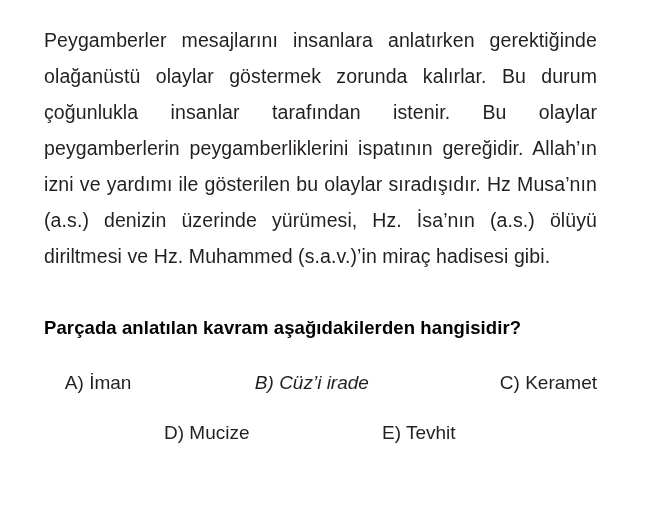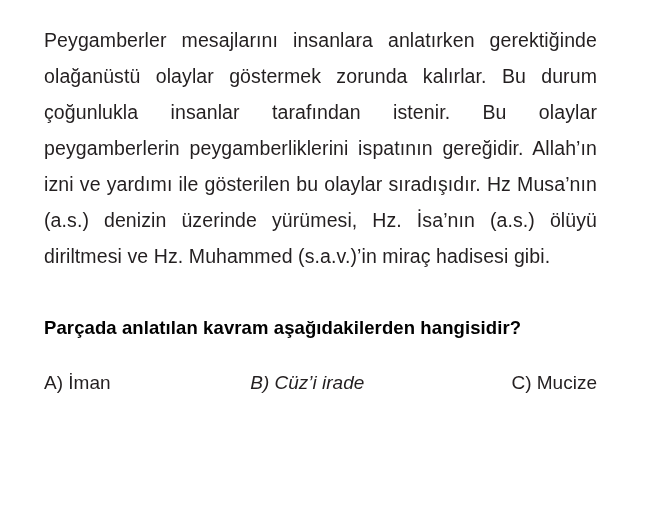--- a/index.html
+++ b/index.html
@@ -43,21 +43,21 @@
   .options {
     margin-top: 26px;
   }
   .opt-row {
     display: flex;
     font-size: 19px;
     line-height: 30px;
     color: #231f20;
   }
   .opt-row.row1 {
-    justify-content: space-between;
+    justify-content: flex-end;
   }
   .opt-row.row2 {
     margin-top: 20px;
     padding-left: 120px;
   }
   .opt {
     white-space: nowrap;
   }
   .row1 .opt:nth-child(1) { width: 190px; }
   .row1 .opt:nth-child(2) { width: 245px; font-style: italic; }
@@ -73,17 +73,21 @@
   <div class="passage">
     <p>Peygamberler mesajlarını insanlara anlatırken gerektiğinde olağanüstü olaylar göstermek zorunda kalırlar. Bu durum çoğunlukla insanlar tarafından istenir. Bu olaylar peygamberlerin peygamberliklerini ispatının gereğidir. Allah’ın izni ve yardımı ile gösterilen bu olaylar sıradışıdır. Hz Musa’nın (a.s.) denizin üzerinde yürümesi, Hz. İsa’nın (a.s.) ölüyü diriltmesi ve Hz. Muhammed (s.a.v.)’in miraç hadisesi gibi.</p>
   </div>
 
   <div class="question">Parçada anlatılan kavram aşağıdakilerden hangisidir?</div>
 
   <div class="options">
     <div class="opt-row row1">
       <div class="opt">A) İman</div>
       <div class="opt">B) Cüz’i irade</div>
-      <div class="opt">C) Mucize</div>
+      <div class="opt">C) Keramet</div>
+    </div>
+    <div class="opt-row row2">
+      <div class="opt">D) Mucize</div>
+      <div class="opt">E) Tevhit</div>
     </div>
   </div>
 
 </div>
 
 </body></html>

